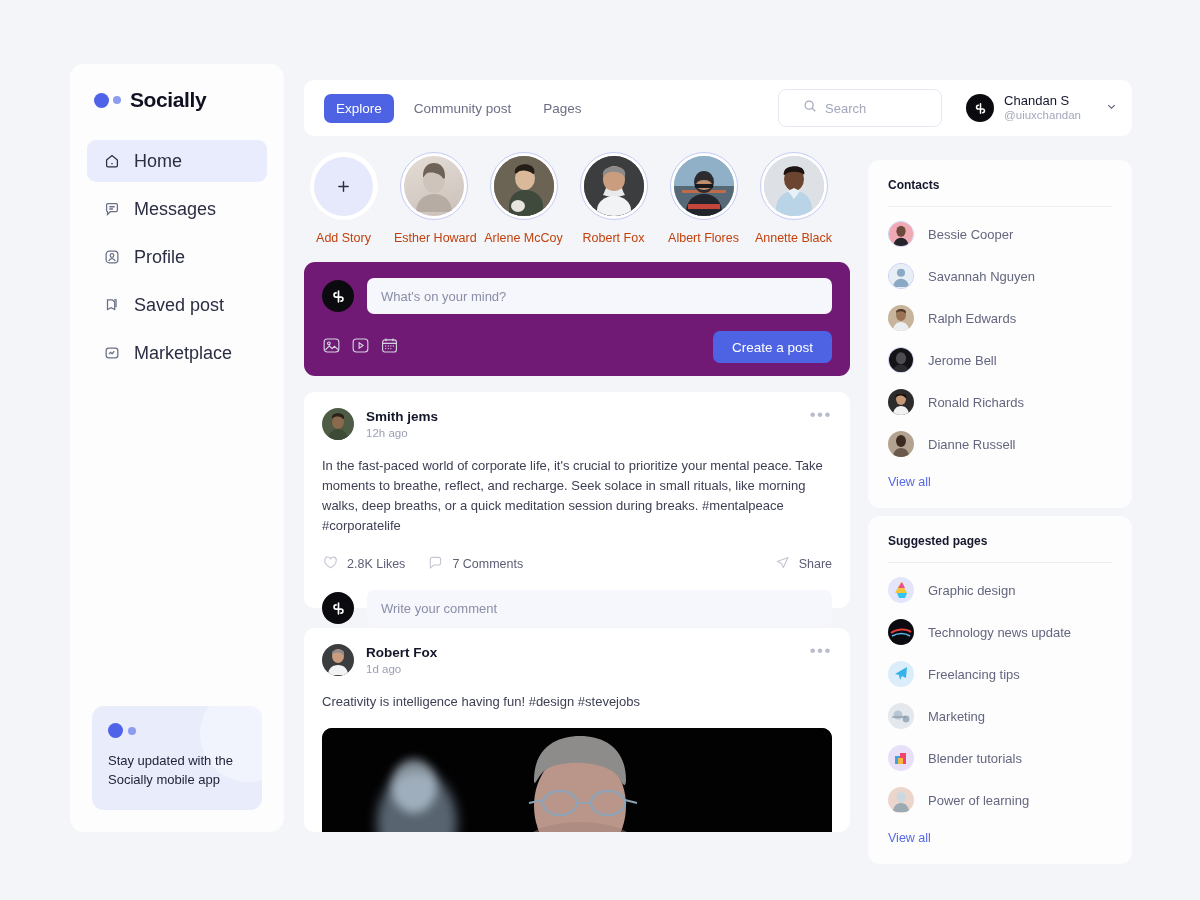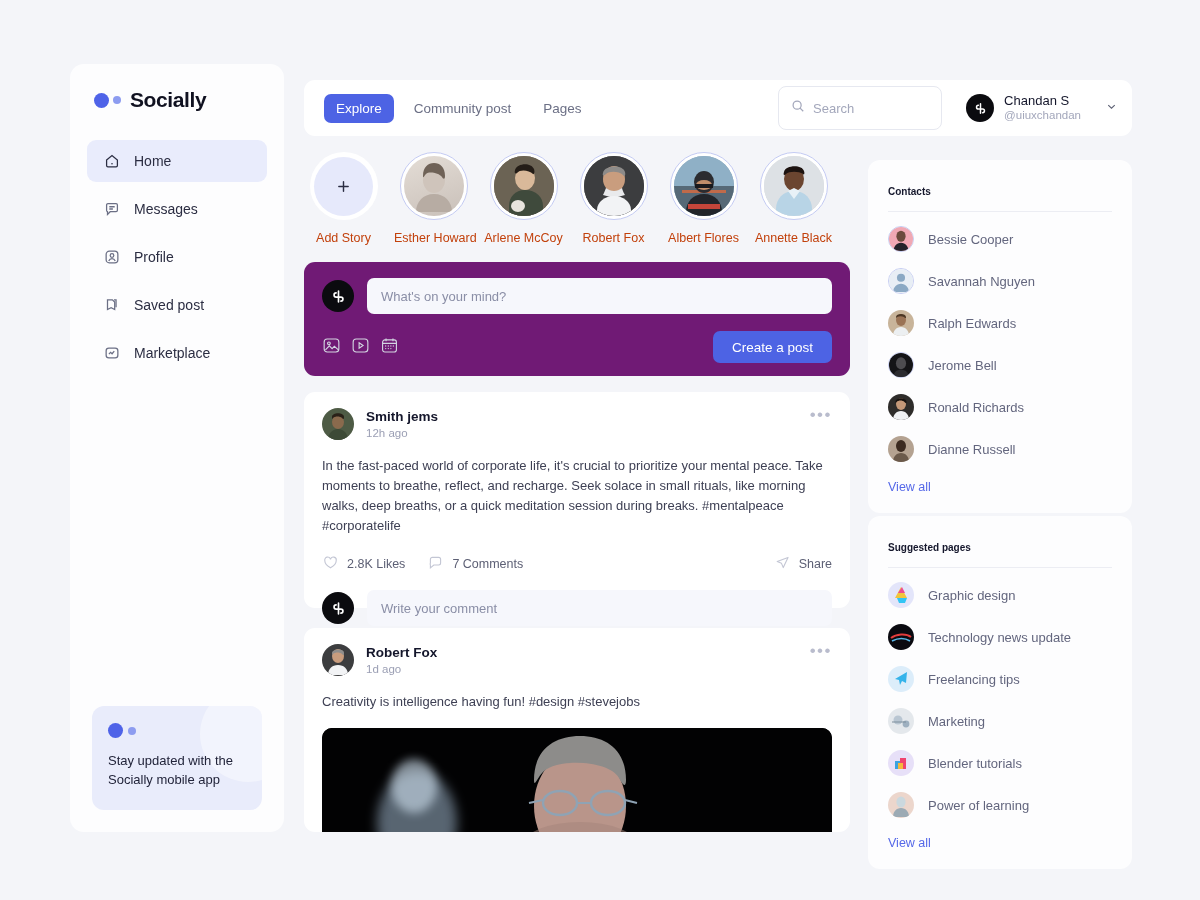--- a/index.html
+++ b/index.html
@@ -33,21 +33,21 @@
   .brand-name {
     font-size: 21px; font-weight: bold; color: #101120;
     letter-spacing: -0.4px;
   }
 
   .nav { margin-top: 28px; padding: 0 17px; }
   .nav-item {
     display: flex; align-items: center; gap: 13px;
     height: 42px; padding: 0 16px;
     border-radius: 9px;
-    color: #2b2d42; font-size: 14px;
+    color: #2b2d42; font-size: 18px;
     cursor: pointer;
     margin-bottom: 6px;
   }
   .nav-item.active { background: #e9ecfc; }
   .nav-ico { width: 18px; height: 18px; flex: 0 0 18px; display:block; }
   .nav-ico svg { display: block; }
 
   
   .promo {
     position: absolute;
@@ -93,25 +93,25 @@
   }
   .tab {
     font-size: 13.5px; color: #6b6f85;
     padding: 7px 12px; border-radius: 7px;
     cursor: pointer; white-space: nowrap;
   }
   .tab.active { background: #4d63e4; color: #fff; font-weight: normal; }
   .tabs { display: flex; align-items: center; gap: 8px; }
   .spacer { flex: 1; }
   .search {
-    width: 164px; height: 44px;
+    width: 164px; height: 38px;
     border: 1px solid #e6e8f0;
     border-radius: 8px;
     display: flex; align-items: center; gap: 8px;
-    padding: 0 12px;
+    padding: 0 24px;
     background: #fff;
   }
   .search input {
     border: none; outline: none; background: transparent;
     font-size: 13px; color: #3b3d52; width: 100%;
     font-family: "Liberation Sans", sans-serif;
   }
   .search input::placeholder { color: #a3a7bb; }
   .userbox {
     display: flex; align-items: center; gap: 10px;
@@ -242,21 +242,21 @@
     border-radius: 10px 10px 0 0;
     overflow: hidden; position: relative;
     background: #000;
   }
 
   
   .rail { position: absolute; left: 868px; width: 264px; }
   .card { background: #fdfdfe; border-radius: 12px; padding: 18px 20px; }
   #rail-contacts { top: 160px; }
   #rail-pages { top: 516px; }
-  .card-title { font-size: 10px; color: #15172c; font-weight: bold; margin-top: 8px; }
+  .card-title { font-size: 12px; color: #15172c; font-weight: bold; }
   .card-rule { height: 1px; background: #ecedf3; margin: 14px 0 6px 0; }
   .rail-item {
     display: flex; align-items: center; gap: 14px;
     height: 42px; cursor: pointer;
   }
   .rail-av {
     width: 26px; height: 26px; border-radius: 50%;
     flex: 0 0 26px; overflow: hidden; position: relative;
   }
   .rail-av.ring { border: 1.2px solid #c6cdf2; }

